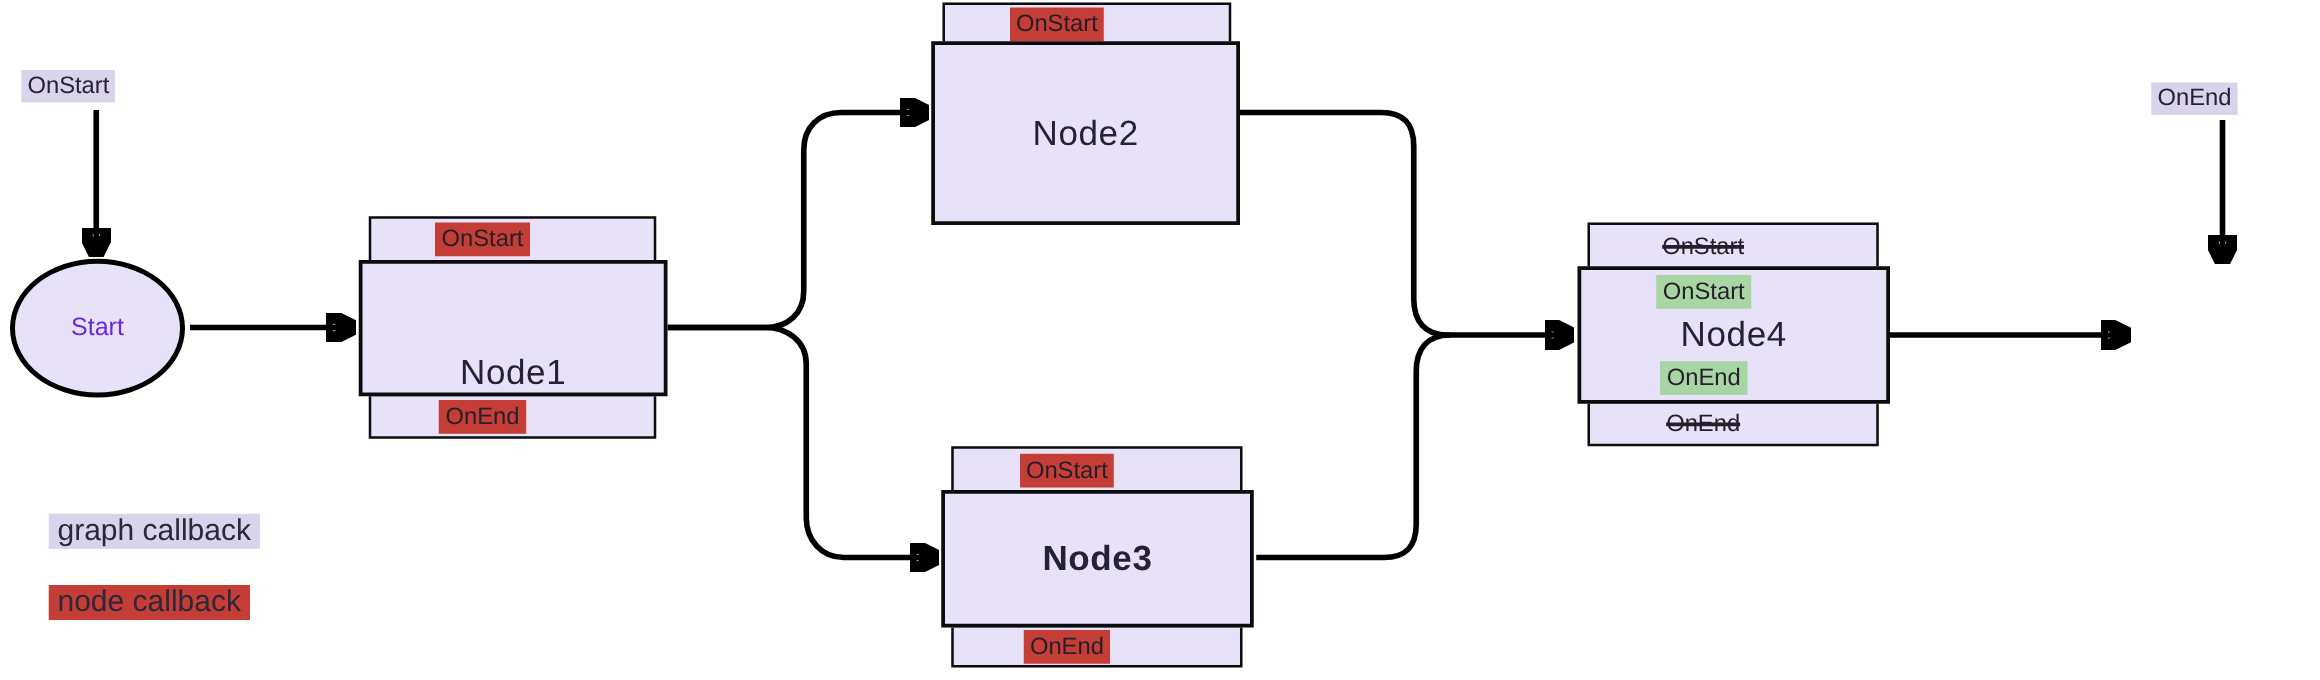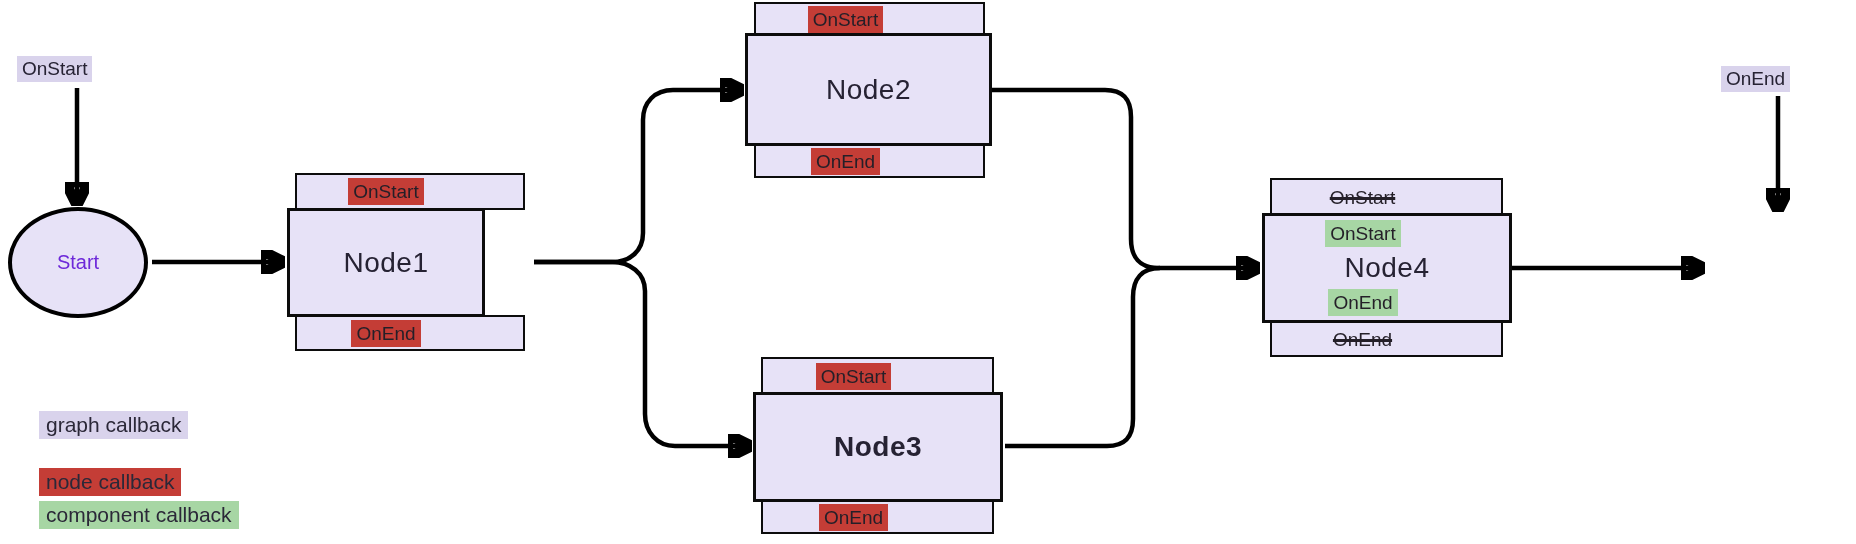--- a/index.html
+++ b/index.html
@@ -50,21 +50,21 @@
     display: flex; align-items: center; justify-content: center;
     font-size: 20px; color: #6d28d9;
   }
   .float-label {
     position: absolute; z-index: 2;
     font-size: 19px; line-height: 24px; padding: 1px 5px;
     color: #262233; white-space: nowrap;
   }
   .legend-item {
     position: absolute; z-index: 2;
-    font-size: 21px; line-height: 26px; padding: 1px 7px;
+    font-size: 24px; line-height: 26px; padding: 1px 7px;
     color: #2b2838; white-space: nowrap;
   }
 </style>
 </head>
 <body>
 
 <div class="canvas">
 
   <svg class="edges" width="1856" height="544" viewBox="0 0 1856 544">
     <defs>
@@ -85,31 +85,31 @@
   <span class="float-label hl-graph" style="left:17px; top:56px;">OnStart</span>
   <span class="float-label hl-graph" style="left:1721px; top:66px;">OnEnd</span>
 
   <div class="terminal" style="left:8px; top:207px; width:140px; height:111px;">
     <span>Start</span>
   </div>
 
   <div class="strip" style="left:295px; top:173px; width:230px; height:37px;">
     <span class="cb hl-node">OnStart</span>
   </div>
-  <div class="node-body" style="left:287px; top:208px; width:198px; height:109px;">
+  <div class="node-body" style="left:287px; top:208px; width:247px; height:109px;justify-content:flex-end;">
     <span class="node-title">Node1</span>
   </div>
   <div class="strip" style="left:295px; top:315px; width:230px; height:36px;">
     <span class="cb hl-node">OnEnd</span>
   </div>
 
   <div class="strip" style="left:754px; top:2px; width:231px; height:34px;">
     <span class="cb hl-node">OnStart</span>
   </div>
-  <div class="node-body" style="left:745px; top:33px; width:247px; height:113px;text-align:right;">
+  <div class="node-body" style="left:745px; top:33px; width:247px; height:147px;text-align:right;">
     <span class="node-title">Node2</span>
   </div>
   <div class="strip" style="left:754px; top:144px; width:231px; height:34px;">
     <span class="cb hl-node">OnEnd</span>
   </div>
 
   <div class="strip" style="left:761px; top:357px; width:233px; height:38px;">
     <span class="cb hl-node">OnStart</span>
   </div>
   <div class="node-body" style="left:753px; top:392px; width:250px; height:110px;font-weight:bold;">
@@ -126,15 +126,14 @@
     <span class="cb hl-component">OnStart</span>
     <span class="node-title">Node4</span>
     <span class="cb hl-component">OnEnd</span>
   </div>
   <div class="strip" style="left:1270px; top:321px; width:233px; height:36px;">
     <span class="cb struck">OnEnd</span>
   </div>
 
   <div class="legend-item hl-graph" style="left:39px; top:411px;">graph callback</div>
   <div class="legend-item hl-node" style="left:39px; top:468px;">node callback</div>
-  <div class="legend-item hl-component" style="left:39px; top:501px;">component callback</div>
 
 </div>
 
 </body></html>

